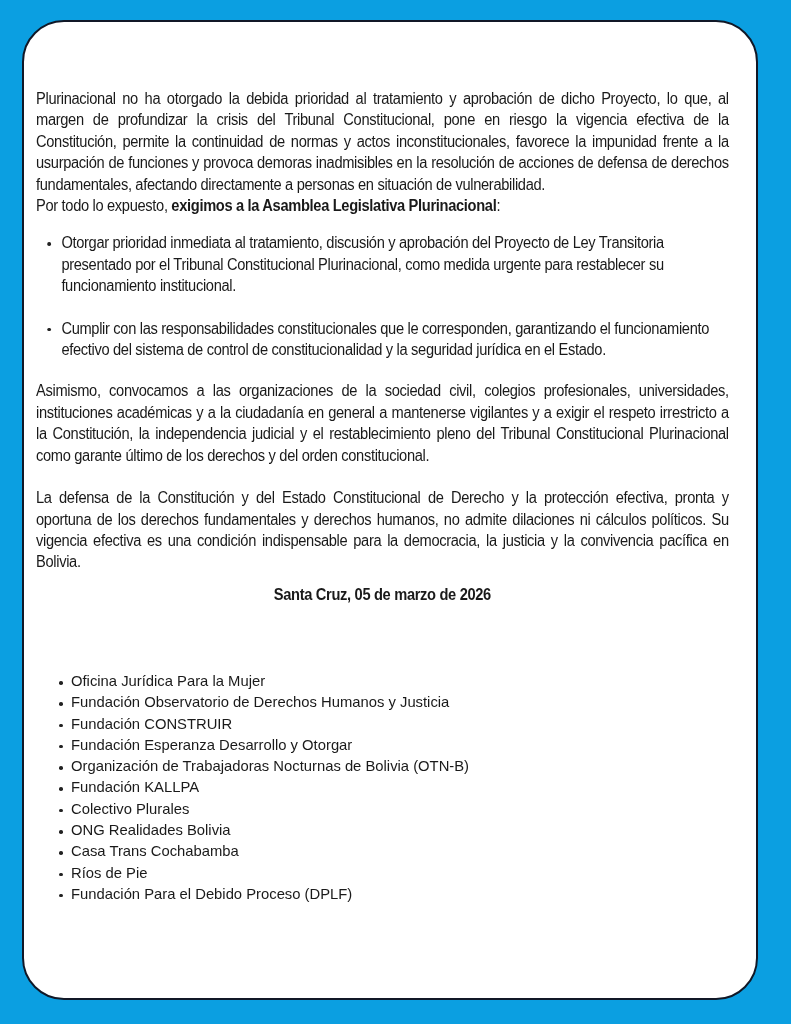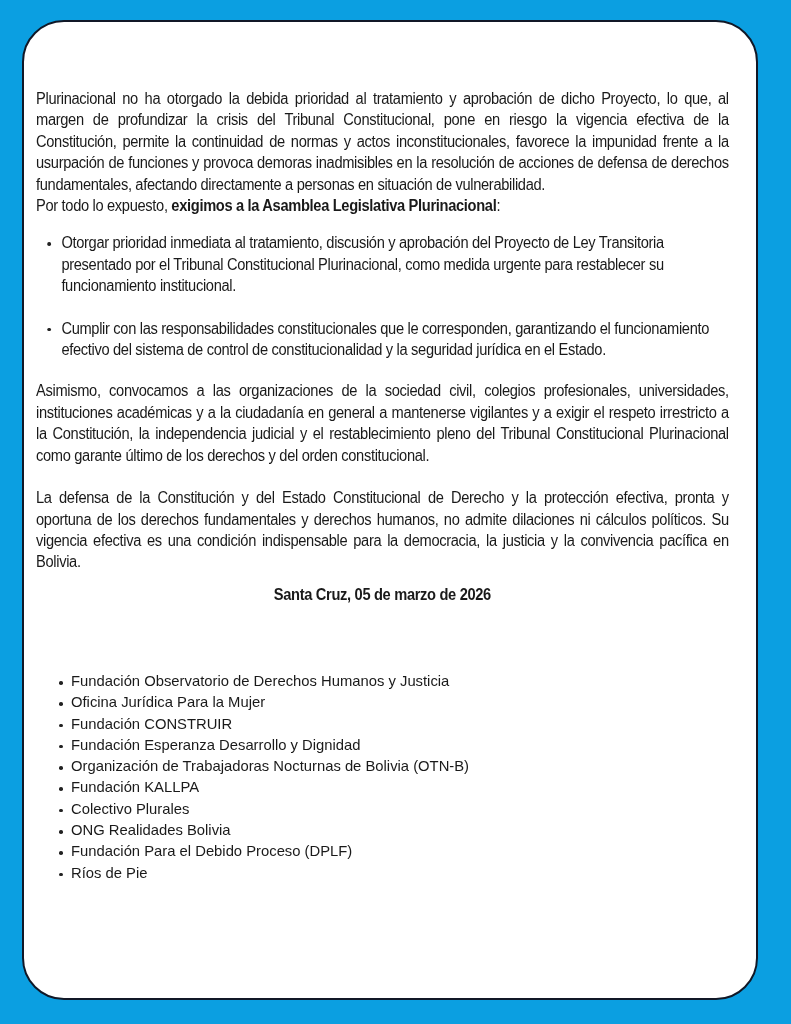--- a/index.html
+++ b/index.html
@@ -117,23 +117,24 @@
       <li>Otorgar prioridad inmediata al tratamiento, discusión y aprobación del Proyecto de Ley Transitoria presentado por el Tribunal Constitucional Plurinacional, como medida urgente para restablecer su funcionamiento institucional.</li>
       <li>Cumplir con las responsabilidades constitucionales que le corresponden, garantizando el funcionamiento efectivo del sistema de control de constitucionalidad y la seguridad jurídica en el Estado.</li>
     </ul>
     <p class="justify-last" style="margin-top:-1px;">Asimismo, convocamos a las organizaciones de la sociedad civil, colegios profesionales, universidades, instituciones académicas y a la ciudadanía en general a mantenerse vigilantes y a exigir el respeto irrestricto a la Constitución, la independencia judicial y el restablecimiento pleno del Tribunal Constitucional Plurinacional como garante último de los derechos y del orden constitucional.</p>
     <p class="justify-last para3">La defensa de la Constitución y del Estado Constitucional de Derecho y la protección efectiva, pronta y oportuna de los derechos fundamentales y derechos humanos, no admite dilaciones ni cálculos políticos. Su vigencia efectiva es una condición indispensable para la democracia, la justicia y la convivencia pacífica en Bolivia.</p>
     <div class="date">Santa Cruz, 05 de marzo de 2026</div>
   </div>
 </div>
 
 <ul class="orgs">
+  <li>Oficina Jurídica Para la Mujer</li>
   <li>Fundación Observatorio de Derechos Humanos y Justicia</li>
-  <li>Oficina Jurídica Para la Mujer</li>
   <li>Fundación CONSTRUIR</li>
-  <li>Fundación Esperanza Desarrollo y Dignidad</li>
+  <li>Fundación Esperanza Desarrollo y Otorgar</li>
   <li>Organización de Trabajadoras Nocturnas de Bolivia (OTN-B)</li>
   <li>Fundación KALLPA</li>
   <li>Colectivo Plurales</li>
   <li>ONG Realidades Bolivia</li>
+  <li>Casa Trans Cochabamba</li>
+  <li>Ríos de Pie</li>
   <li>Fundación Para el Debido Proceso (DPLF)</li>
-  <li>Ríos de Pie</li>
 </ul>
 
 </body></html>

